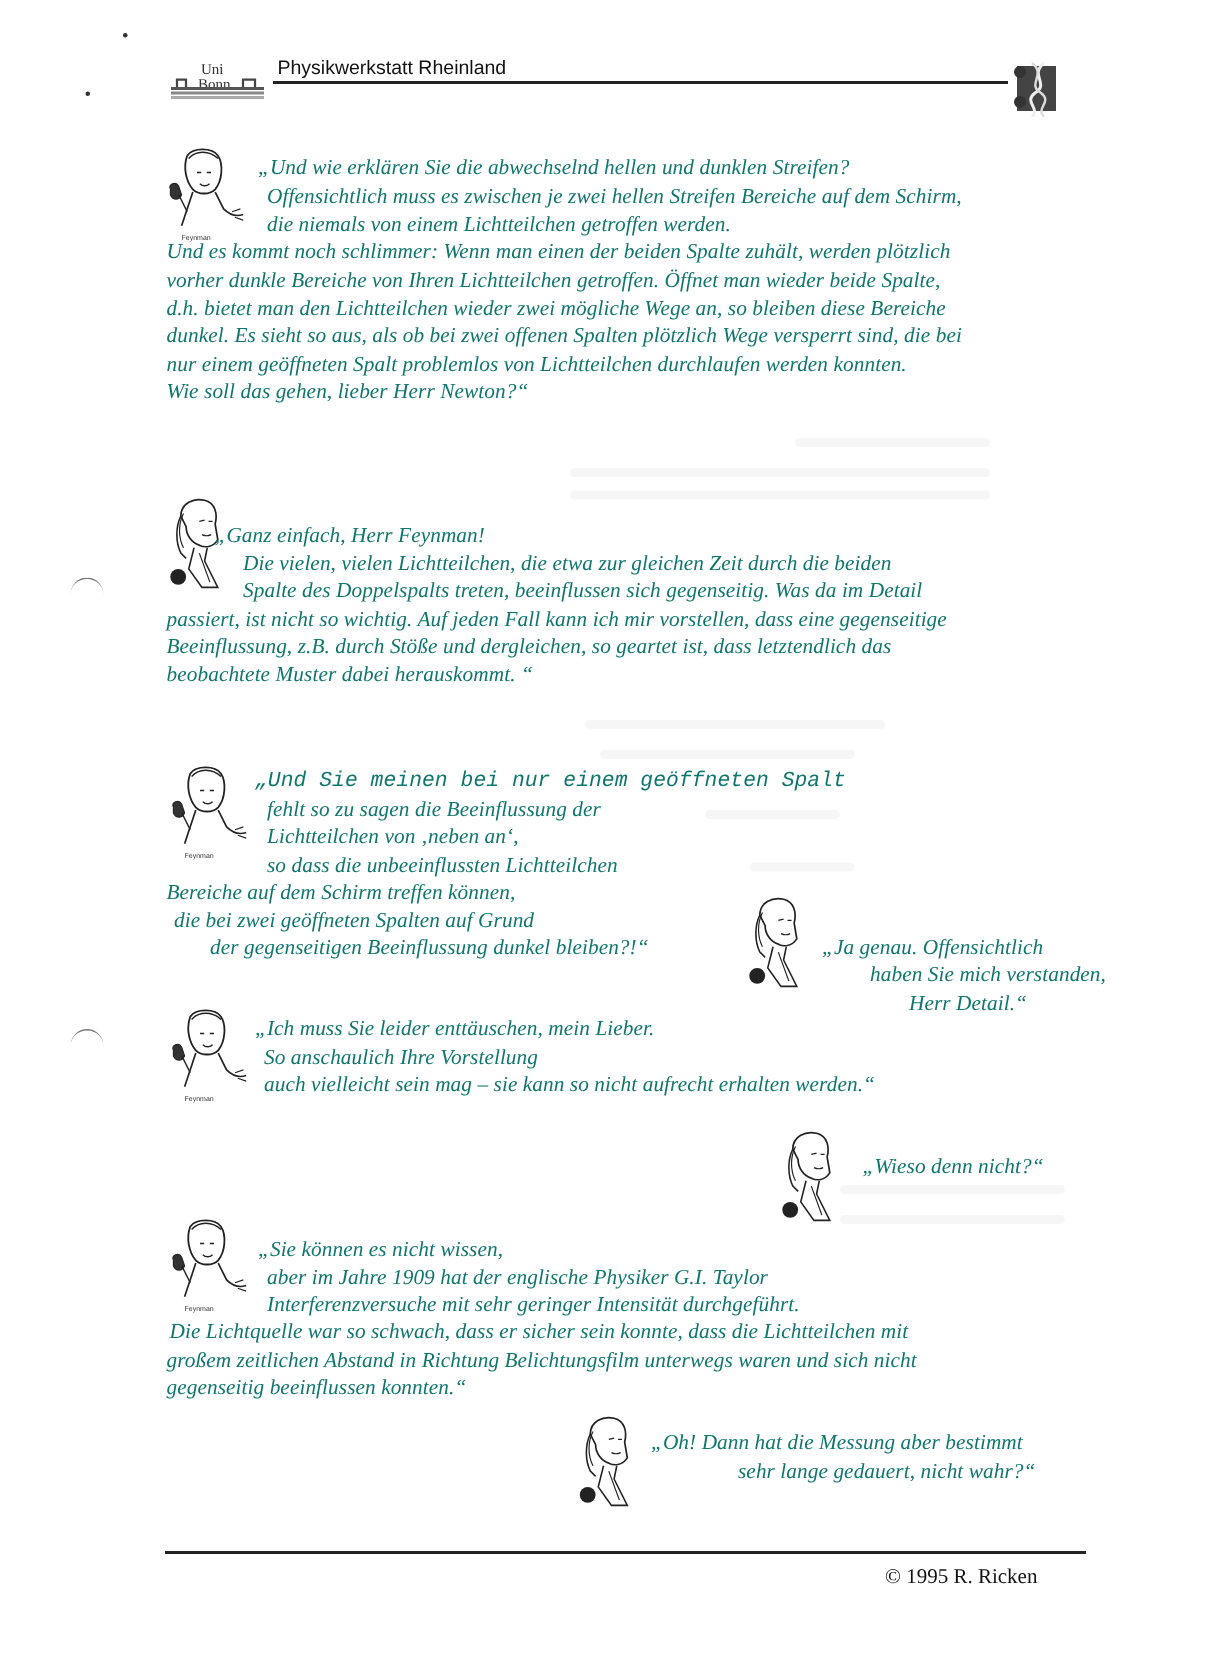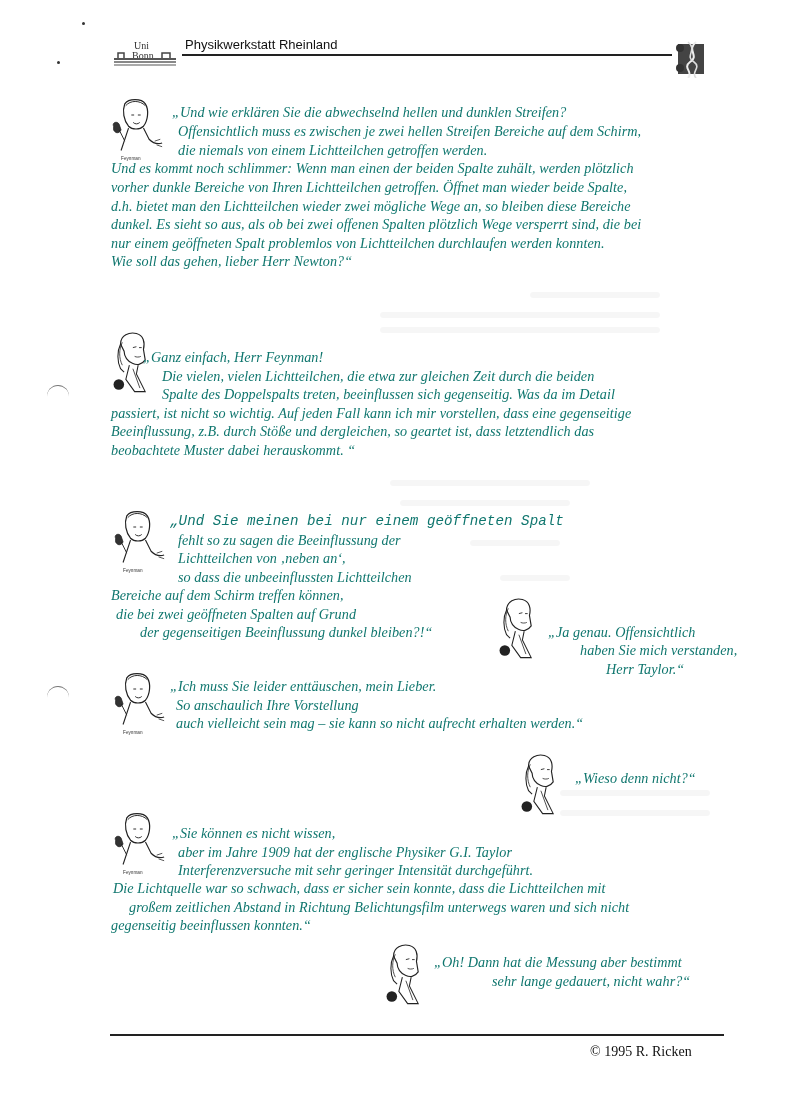--- a/index.html
+++ b/index.html
@@ -126,42 +126,42 @@
   <div class="t" style="left:178px;top:568px;">so dass die unbeeinflussten Lichtteilchen</div>
   <div class="t" style="left:111px;top:586px;text-align:center;">Bereiche auf dem Schirm treffen können,</div>
   <div class="t" style="left:116px;top:605px;">die bei zwei geöffneten Spalten auf Grund</div>
   <div class="t" style="left:140px;top:623px;">der gegenseitigen Beeinflussung dunkel bleiben?!“</div>
 
   <svg class="portrait" style="left:496px;top:596px;width:44px;height:66px;">
       <use href="#newton-sym"></use>
     </svg>
   <div class="t" style="left:548px;top:623px;">„Ja genau. Offensichtlich</div>
   <div class="t" style="left:541px;top:641px;margin-left:39px;">haben Sie mich verstanden,</div>
-  <div class="t" style="left:606px;top:660px;">Herr Taylor.“</div>
+  <div class="t" style="left:606px;top:660px;">Herr Detail.“</div>
 
   <svg class="portrait" style="left:110px;top:668px;width:56px;height:70px;">
       <use href="#feynman-sym"></use>
     </svg>
   <div class="t" style="left:170px;top:677px;">„Ich muss Sie leider enttäuschen, mein Lieber.</div>
   <div class="t" style="left:176px;top:696px;">So anschaulich Ihre Vorstellung</div>
   <div class="t" style="left:176px;top:714px;">auch vielleicht sein mag –  sie kann so nicht aufrecht erhalten werden.“</div>
 
   <svg class="portrait" style="left:518px;top:752px;width:44px;height:66px;">
       <use href="#newton-sym"></use>
     </svg>
   <div class="t" style="left:575px;top:769px;">„Wieso denn nicht?“</div>
 
   <svg class="portrait" style="left:110px;top:808px;width:56px;height:70px;">
       <use href="#feynman-sym"></use>
     </svg>
   <div class="t" style="left:172px;top:824px;">„Sie können es nicht wissen,</div>
   <div class="t" style="left:178px;top:843px;">aber im Jahre 1909 hat der englische Physiker G.I. Taylor</div>
   <div class="t" style="left:178px;top:861px;">Interferenzversuche mit sehr geringer Intensität durchgeführt.</div>
   <div class="t" style="left:113px;top:879px;">Die Lichtquelle war so schwach, dass er sicher sein konnte, dass die Lichtteilchen mit</div>
-  <div class="t" style="left:129px;top:898px;">großem zeitlichen Abstand in Richtung Belichtungsfilm unterwegs waren und sich nicht</div>
+  <div class="t" style="left:111px;top:898px;">großem zeitlichen Abstand in Richtung Belichtungsfilm unterwegs waren und sich nicht</div>
   <div class="t" style="left:111px;top:916px;">gegenseitig beeinflussen konnten.“</div>
 
   <svg class="portrait" style="left:383px;top:942px;width:44px;height:66px;">
       <use href="#newton-sym"></use>
     </svg>
   <div class="t" style="left:434px;top:953px;">„Oh! Dann hat die Messung aber bestimmt</div>
   <div class="t" style="left:492px;top:972px;">sehr lange gedauert, nicht wahr?“</div>
 </main>
 
 <footer>

